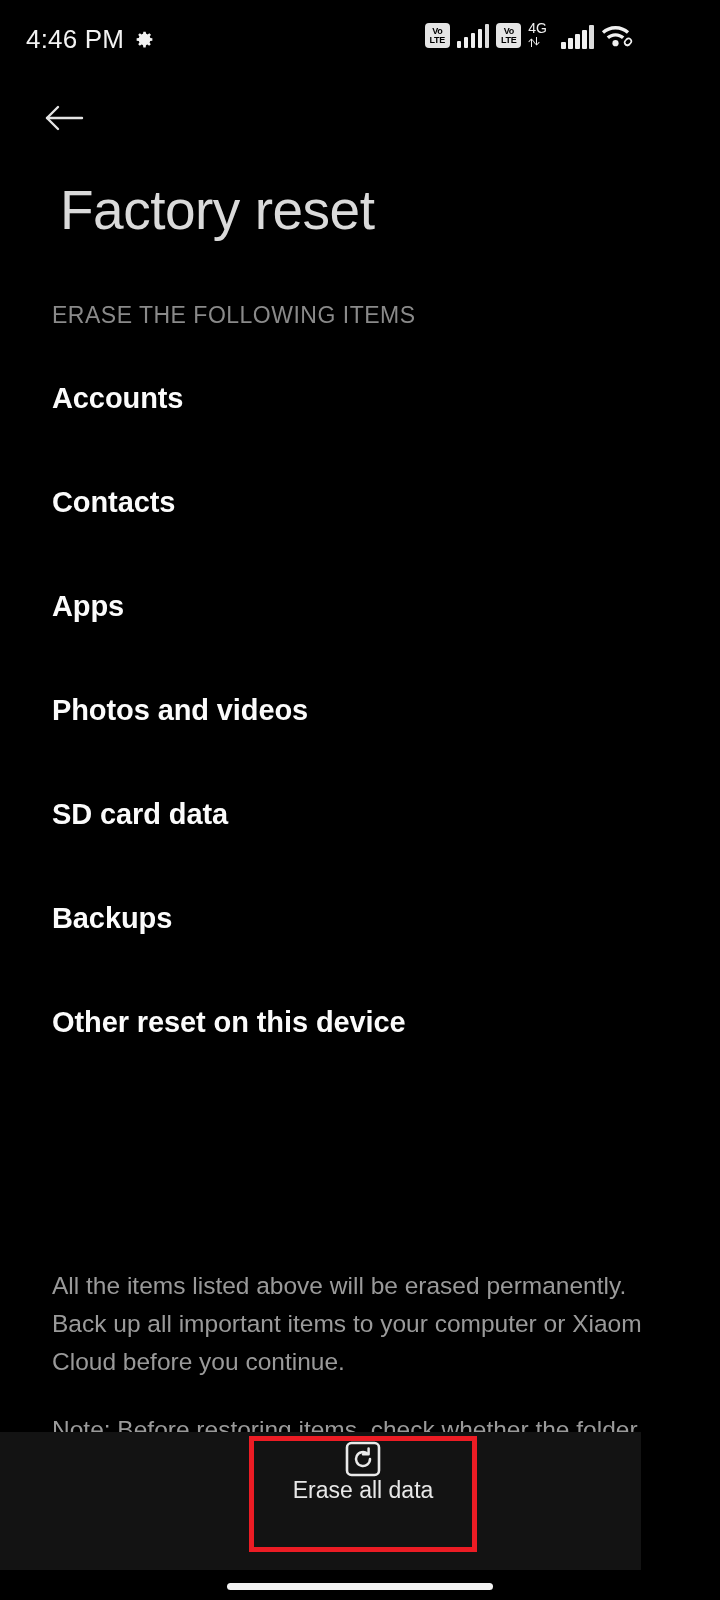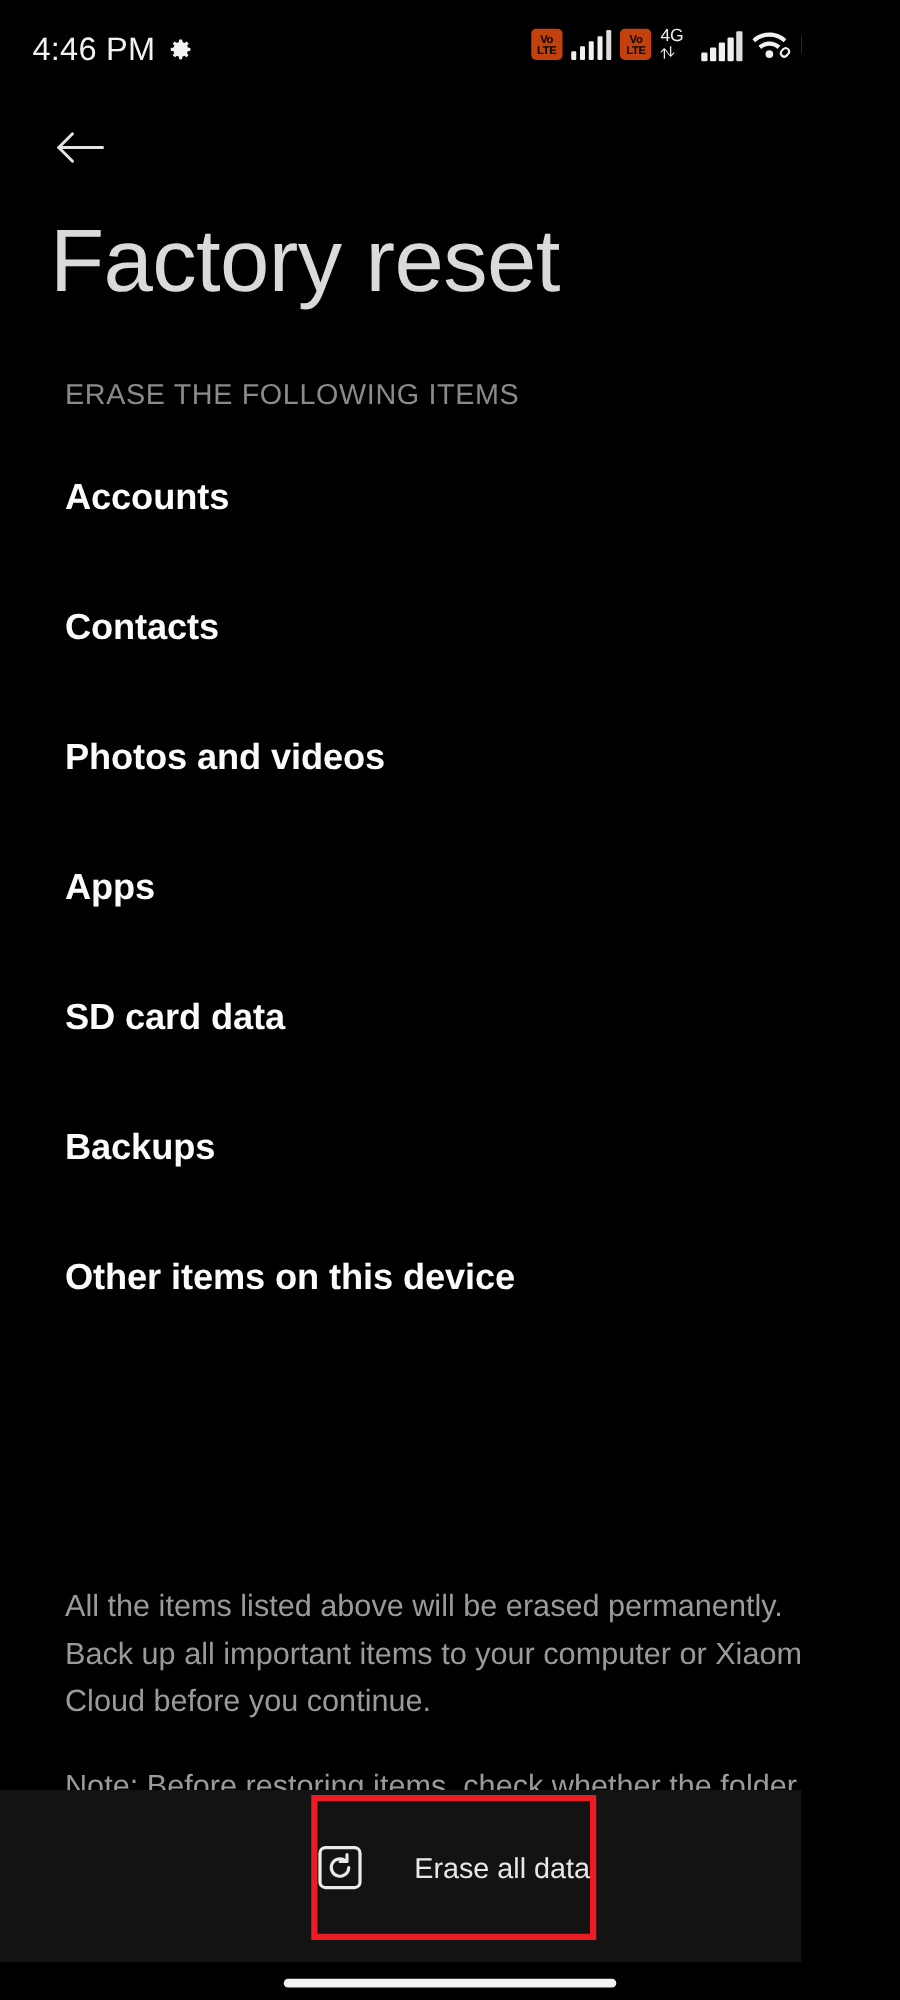--- a/index.html
+++ b/index.html
@@ -33,21 +33,21 @@
     letter-spacing:0.2px;
     line-height:30px;
   }
   #gear-icon { display:block; width:21px; height:21px; }
   #status-right {
     position:absolute; right:22px; top:22px;
     display:flex; align-items:center; gap:7px;
   }
   .volte-badge {
     width:25px; height:25px;
-    background:#c2410c;
+    background:#e5e5e5;
     border-radius:4px;
     color:#000;
     display:flex; flex-direction:column;
     align-items:center; justify-content:center;
     font-size:9px; font-weight:bold;
     line-height:9px;
     letter-spacing:-0.3px;
   }
   .sig {
     display:flex; align-items:flex-end; gap:2.5px; height:25px;
@@ -90,23 +90,23 @@
   #back-button {
     position:absolute; left:42px; top:90px;
     width:64px; height:56px;
     display:flex; align-items:center; justify-content:flex-start;
     cursor:pointer;
   }
   #back-arrow-icon { display:block; width:44px; height:34px; }
 
   
   #page-title {
-    position:absolute; left:40px; top:172px;
+    position:absolute; left:60px; top:172px;
     color:#dadada;
-    font-size:71px;
+    font-size:55px;
     font-weight:300;
     letter-spacing:-0.5px;
     line-height:76px;
     white-space:nowrap;
   }
 
   
   #section-header {
     position:absolute; left:52px; top:300px;
     color:#8a8a8a;
@@ -162,22 +162,22 @@
   }
   #erase-all-highlight {
     position:absolute; left:249px; top:4px;
     width:228px; height:116px;
     border:5px solid #ec1c24;
     box-sizing:border-box;
   }
   #erase-all-button {
     position:absolute; left:254px; top:9px;
     width:218px; height:106px;
-    display:flex; flex-direction:row;
-    align-items:center; justify-content:space-between;
+    display:flex; flex-direction:column;
+    align-items:center; justify-content:flex-start;
     gap:0;
     cursor:pointer;
     background:#131313;
   }
   #restore-icon { display:block; width:36px; height:36px; }
   #erase-all-label {
     color:#e8e8e8;
     font-size:23px;
     font-weight:400;
     line-height:26px;
@@ -284,33 +284,33 @@
   <div id="section-header">ERASE THE FOLLOWING ITEMS</div>
 
   <div id="erase-list">
     <div class="erase-item">
       <span class="erase-item-label">Accounts</span>
     </div>
     <div class="erase-item">
       <span class="erase-item-label">Contacts</span>
     </div>
     <div class="erase-item">
+      <span class="erase-item-label">Apps</span>
+    </div>
+    <div class="erase-item">
       <span class="erase-item-label">Photos and videos</span>
     </div>
     <div class="erase-item">
-      <span class="erase-item-label">Apps</span>
-    </div>
-    <div class="erase-item">
       <span class="erase-item-label">SD card data</span>
     </div>
     <div class="erase-item">
       <span class="erase-item-label">Backups</span>
     </div>
     <div class="erase-item">
-      <span class="erase-item-label">Other items on this device</span>
+      <span class="erase-item-label">Other reset on this device</span>
     </div>
   </div>
 
   <div id="footer-note">
     <p class="footer-paragraph">All the items listed above will be erased permanently. Back up all important items to your computer or Xiaomi Cloud before you continue.</p>
     <p class="footer-paragraph" id="footer-note-secondary">Note: Before restoring items, check whether the folder</p>
   </div>
 
   <div id="bottom-bar">
     <div id="erase-all-button">

